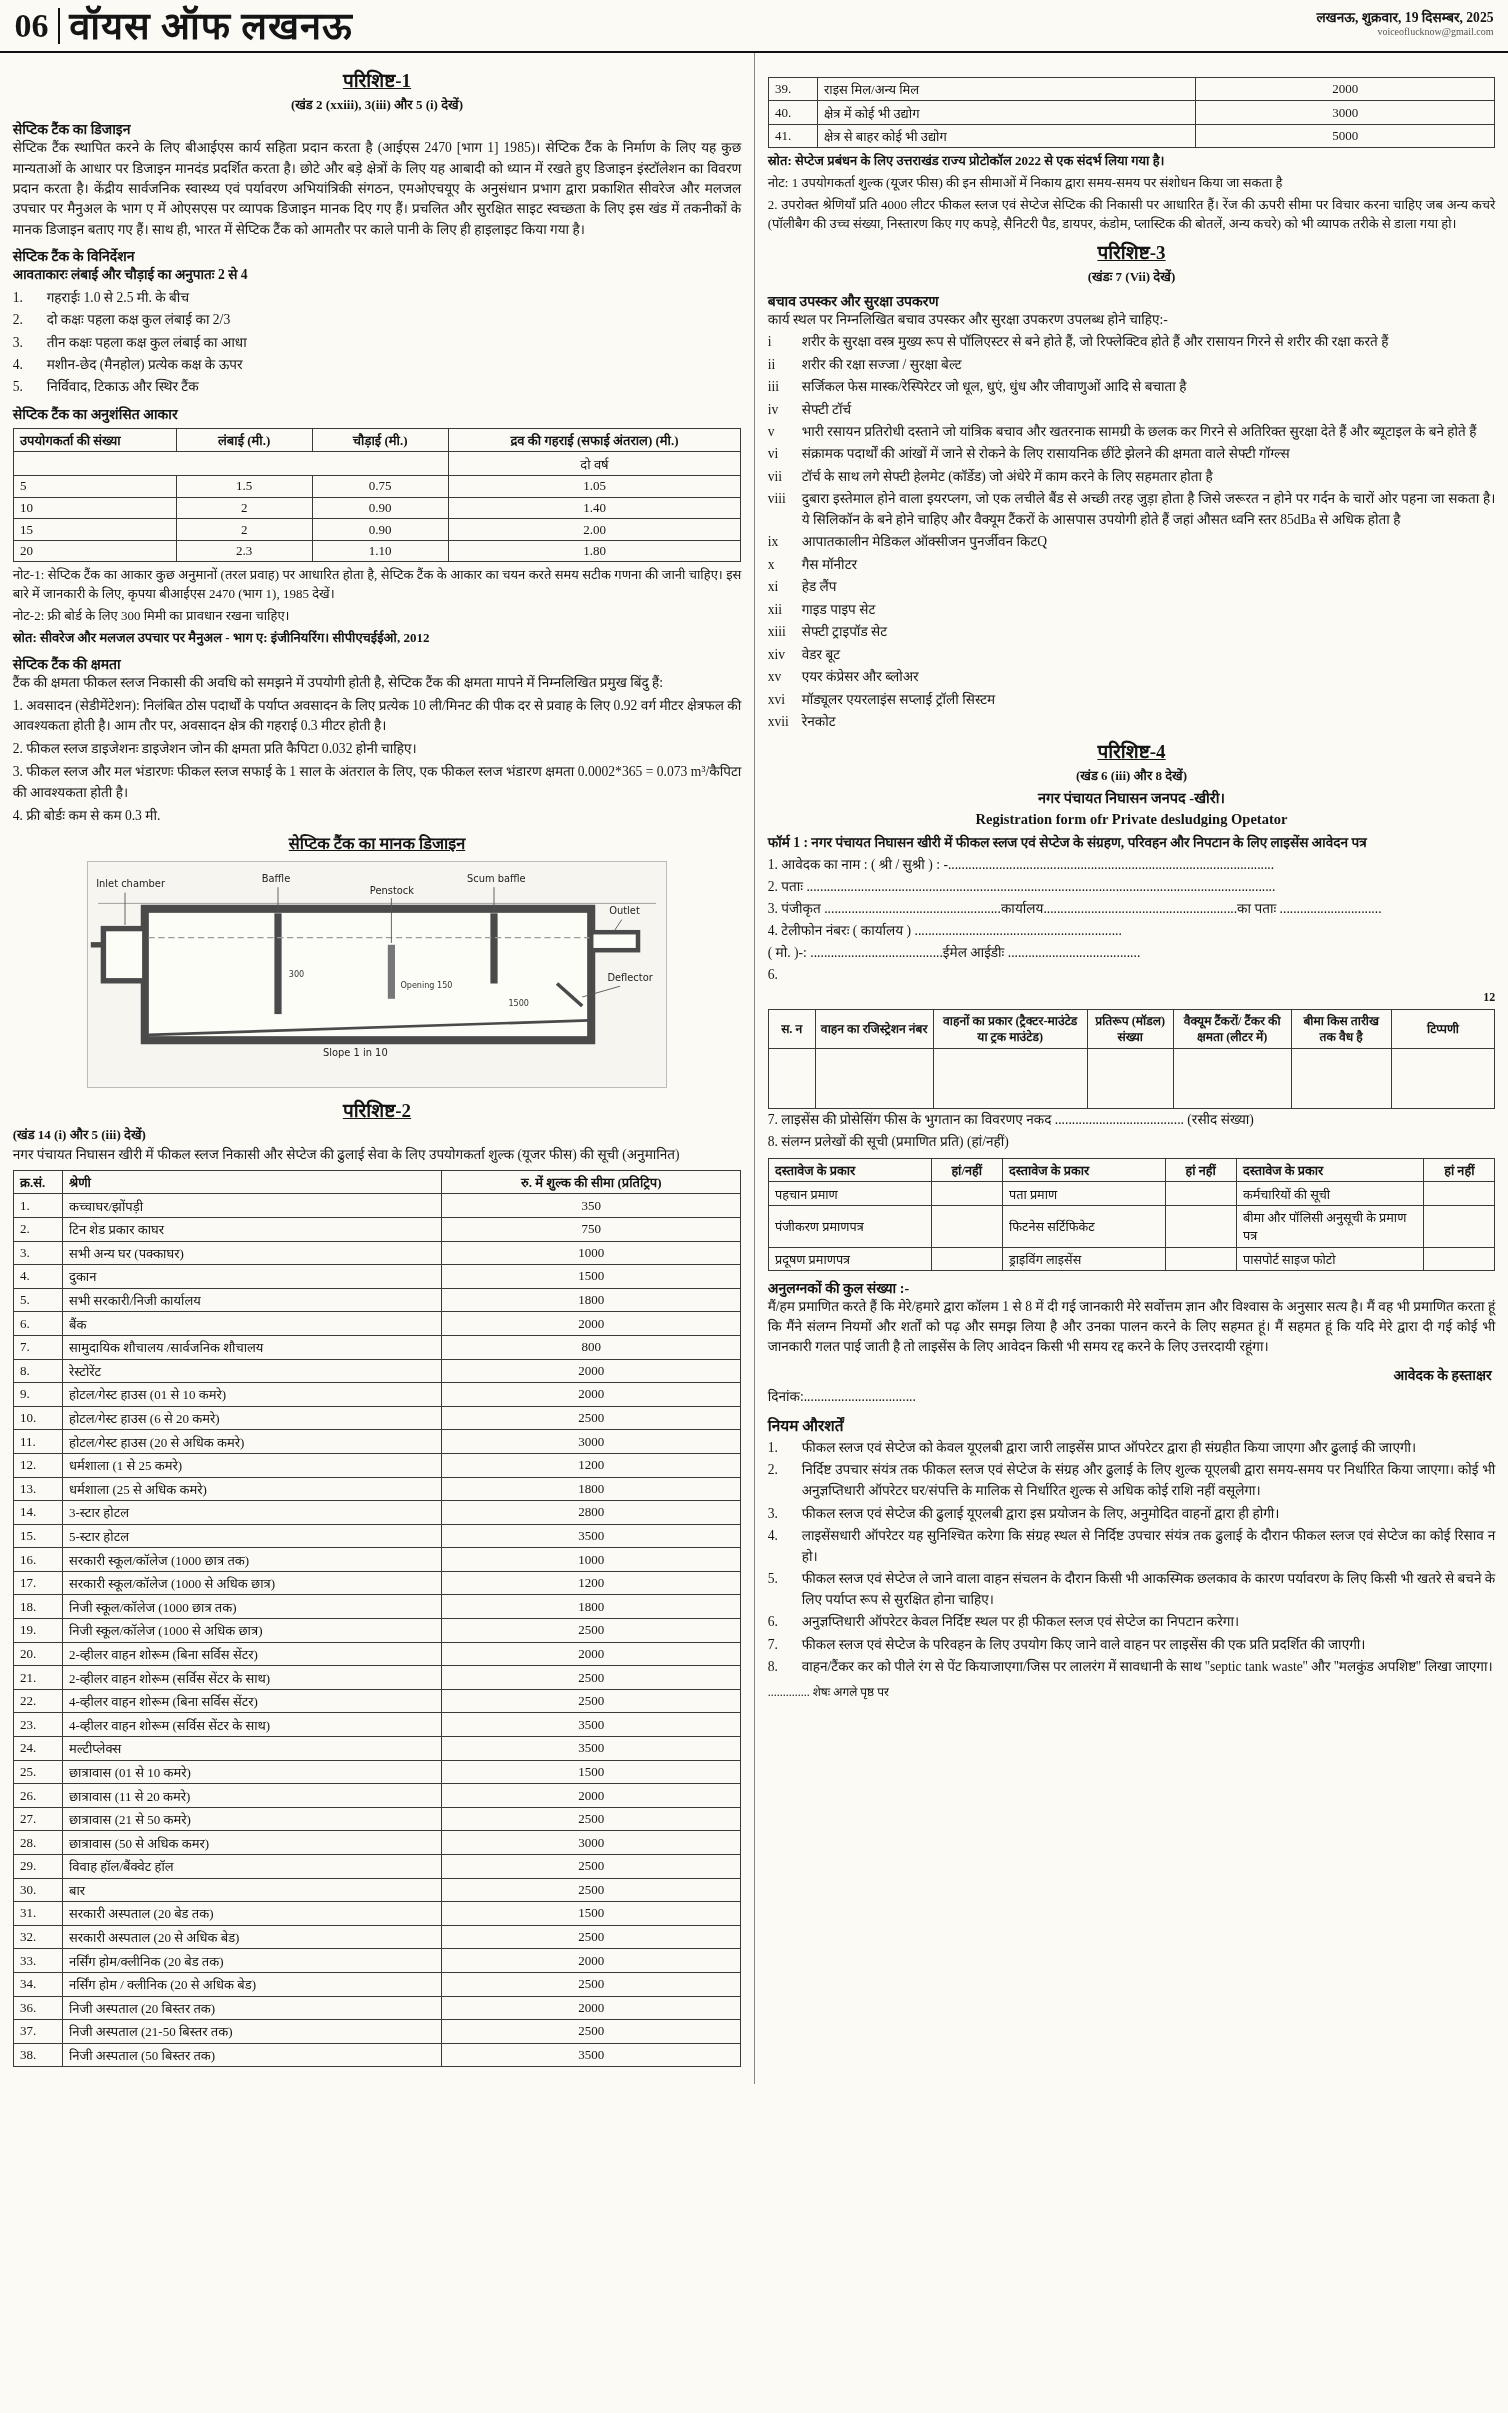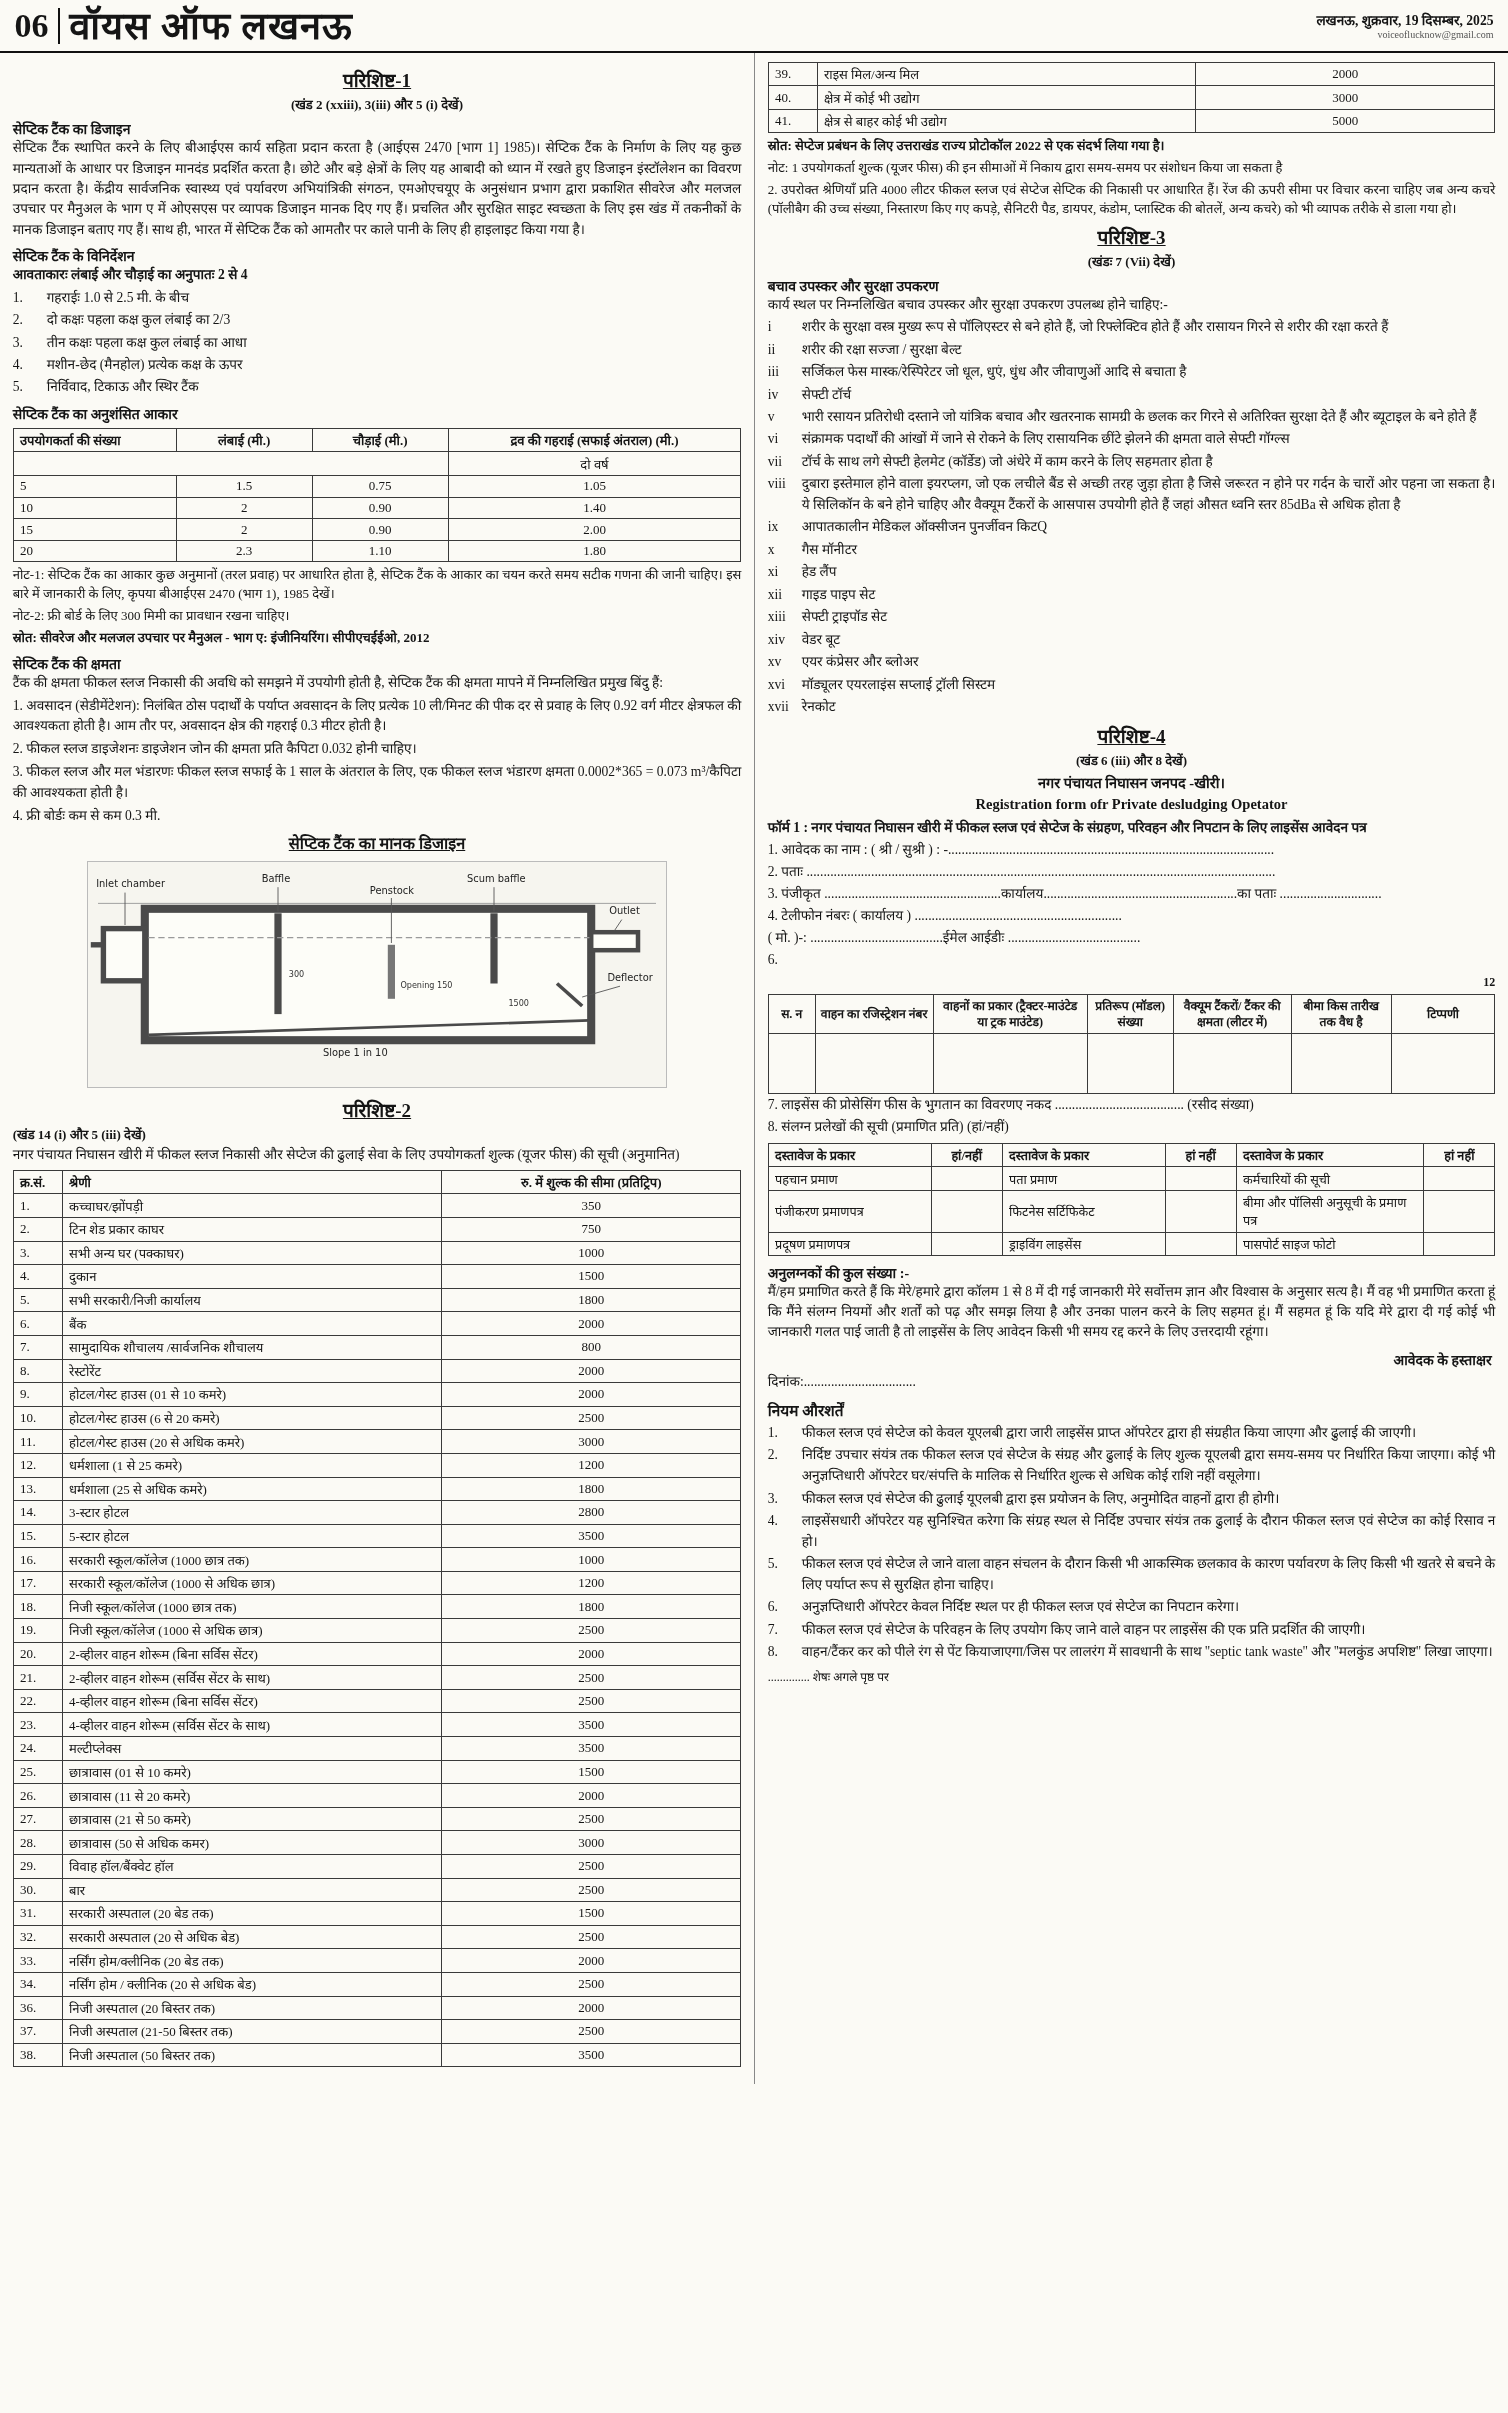--- a/index.html
+++ b/index.html
@@ -1,31 +1,31 @@
 <!DOCTYPE html>
 <html lang="hi" style="font-size:14.5px"><head>
 <meta charset="utf-8">
 <style>
   * { margin:0; padding:0; box-sizing:border-box; }
   body { background:#d9d9d9; font-family:"Liberation Serif", serif; }
   .page { width:1508px; min-height:2413px; margin:0 auto; background:#fbfaf5; color:#151515; }
   
-  .hdr { display:flex; justify-content:space-between; align-items:center; padding:7.3px 14.5px 5.4px; border-bottom:2.7px solid #111; }
+  .hdr { display:flex; justify-content:space-between; align-items:flex-start; padding:7.3px 14.5px 5.4px; border-bottom:2.7px solid #111; }
   .hdr-left { display:flex; align-items:center; gap:9px; }
   .hdr-num { font-size:34px; font-weight:700; line-height:1; }
   .hdr-bar { width:2.7px; height:36px; background:#111; }
   .hdr-title { font-size:38px; font-weight:700; line-height:1; letter-spacing:0.9px; }
   .hdr-right { text-align:right; padding-bottom:1.8px; }
   .hdr-date { font-size:13.6px; font-weight:700; }
   .hdr-mail { font-size:10px; color:#555; }
   
   .cols { display:flex; align-items:stretch; }
   .col { padding:9px 12.7px 16.3px; }
   .colL { width:755px; border-right:0.9px solid #888; }
-  .colR { flex:1; }
+  .colR { flex:1;margin-top:15px; }
   
   .app-title { text-align:center; font-size:19px; font-weight:700; text-decoration:underline; margin:5.4px 0 1.8px; }
   .ref-c { text-align:center; font-size:13px; font-weight:700; margin-bottom:3.6px; }
   .ref-l { font-size:13px; font-weight:700; margin:1.8px 0; }
   .h-bold { font-size:14px; font-weight:700; margin-top:6.3px; }
   .h-bold-c { font-size:14.5px; font-weight:700; text-align:center; margin-top:3.6px; }
   .txt { font-size:13.6px; line-height:1.5; text-align:justify; }
   .note { font-size:13px; line-height:1.48; text-align:justify; margin-top:2.7px; }
   .listrow { display:flex; font-size:13.6px; line-height:1.52; margin-top:1.8px; }
   .listrow .n { flex:0 0 34px; font-weight:400; }

